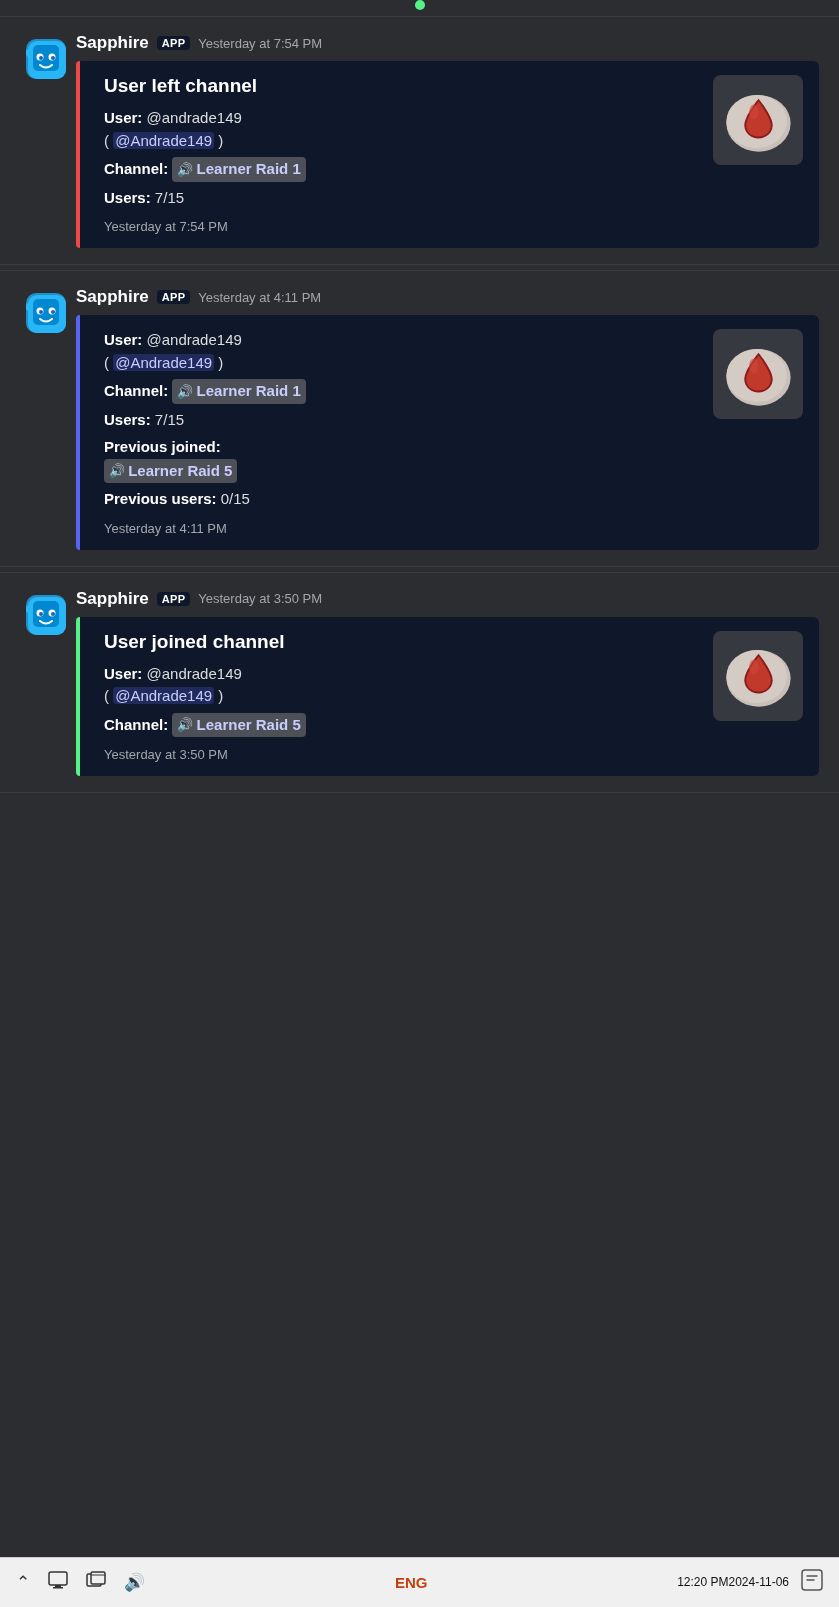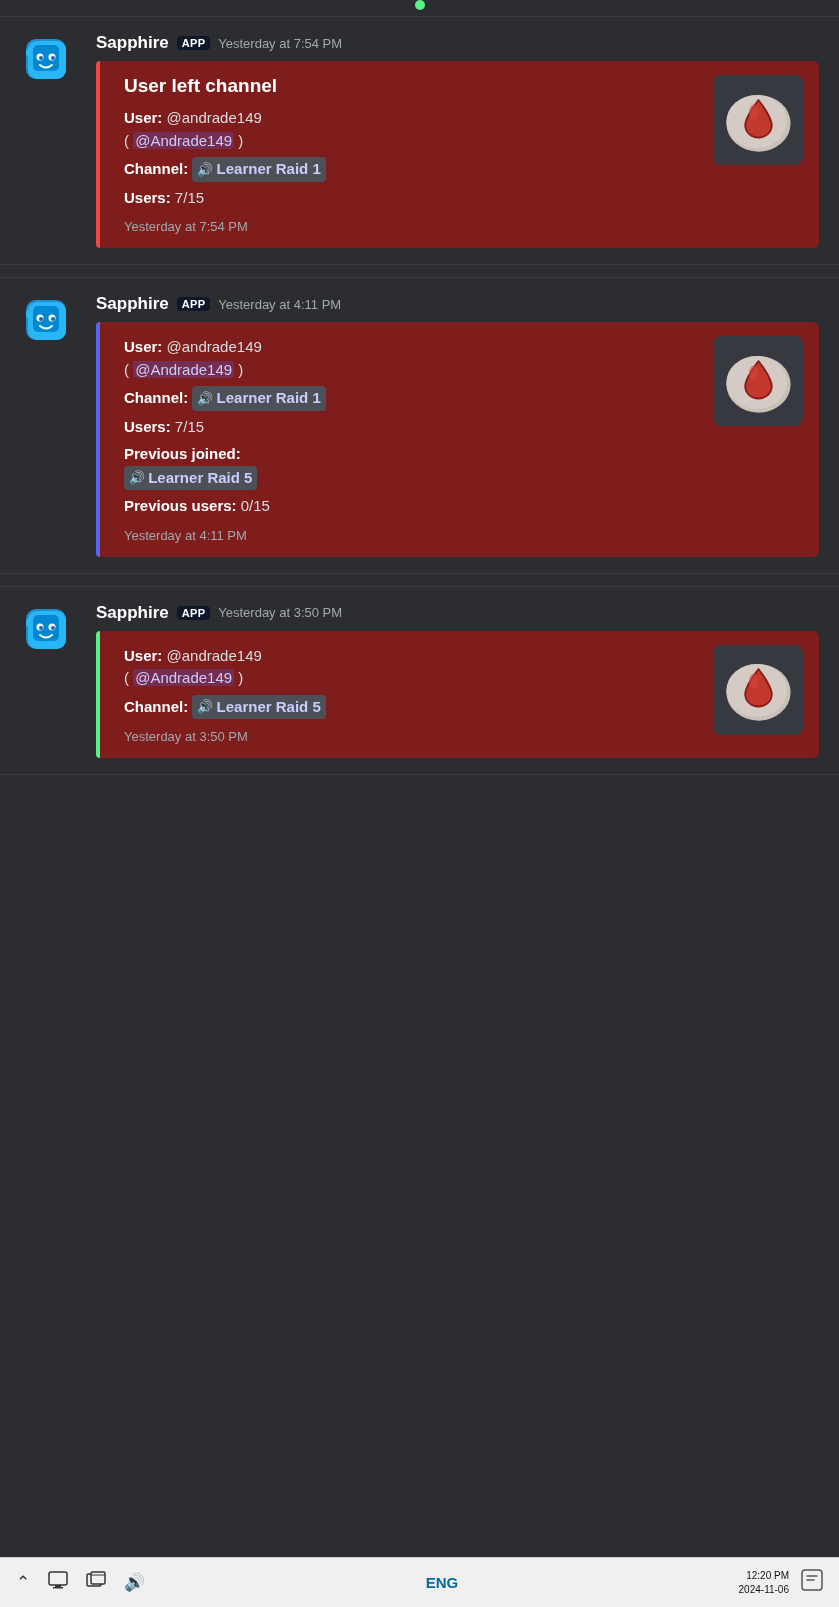--- a/index.html
+++ b/index.html
@@ -15,25 +15,25 @@
 
     .messages-container {
       flex: 1;
       padding: 10px 0;
       overflow: hidden;
     }
 
     .message-card {
       background: #2b2d31;
       padding: 16px 20px;
-      margin-bottom: 12px;
+      margin-bottom: 5px;
       border-top: 1px solid #3a3c40;
       border-bottom: 1px solid #3a3c40;
       display: flex;
-      gap: 24px;
+      gap: 4px;
       align-items: flex-start;
     }
 
     .avatar {
       width: 52px;
       height: 52px;
       flex-shrink: 0;
       border-radius: 50%;
       display: flex;
       align-items: center;
@@ -74,21 +74,21 @@
     }
 
     .timestamp {
       font-size: 13px;
       color: #a3a6aa;
     }
 
     .embed {
       display: flex;
       gap: 12px;
-      background: #7f1d1d;
+      background: #0f172a;
       border-radius: 6px;
       padding: 14px 16px;
       position: relative;
     }
 
     .embed-left-border {
       width: 4px;
       border-radius: 4px;
       flex-shrink: 0;
       position: absolute;
@@ -195,23 +195,23 @@
     }
 
     .taskbar-right {
       display: flex;
       align-items: center;
       gap: 12px;
     }
 
     .taskbar-time {
       display: flex;
-      flex-direction: column;
+      flex-direction: row;
       align-items: flex-end;
-      font-size: 10px;
+      font-size: 12px;
       color: #111;
       font-weight: 500;
       line-height: 1.4;
     }
 
     .taskbar-notif {
       font-size: 20px;
       color: #333;
     }
 
@@ -366,20 +366,21 @@
     <div class="message-body">
       <div class="message-header">
         <span class="sender-name">Sapphire</span>
         <span class="app-badge">APP</span>
         <span class="timestamp">Yesterday at 3:50 PM</span>
       </div>
 
       <div class="embed">
         <div class="embed-left-border" style="background:#57f287;"></div>
         <div class="embed-content">
+          <div class="embed-title">User joined channel</div>
           <div class="embed-field">
             <strong>User:</strong> @andrade149<br>( <span class="user-mention">@Andrade149</span> )
           </div>
           <div class="embed-field">
             <strong>Channel:</strong> <span class="channel-inline"><span class="speaker-icon">🔊</span> Learner Raid 5</span>
           </div>
           <div class="embed-timestamp">Yesterday at 3:50 PM</div>
         </div>
         <div class="embed-thumbnail">
           <svg class="rock-avatar" viewBox="0 0 90 90" xmlns="http://www.w3.org/2000/svg">
@@ -410,21 +411,21 @@
       <svg width="20" height="18" viewBox="0 0 20 18" fill="none" xmlns="http://www.w3.org/2000/svg">
         <rect x="1" y="3" width="14" height="12" rx="1.5" stroke="#333" stroke-width="1.5" fill="none"></rect>
         <rect x="5" y="1" width="14" height="12" rx="1.5" stroke="#333" stroke-width="1.5" fill="#f0f0f0"></rect>
         <line x1="5" y1="4" x2="19" y2="4" stroke="#333" stroke-width="1"></line>
       </svg>
     </span>
     <span class="taskbar-icon">🔊</span>
   </div>
 
   <div class="taskbar-center">
-    <span style="font-size:15px; font-weight:600; color:#0369a1;">ENG</span>
+    <span style="font-size:15px; font-weight:600; color:#c2410c;">ENG</span>
   </div>
 
   <div class="taskbar-right">
     <div class="taskbar-time">
       <span>12:20 PM</span>
       <span>2024-11-06</span>
     </div>
     <span class="taskbar-notif">
       <svg width="22" height="22" viewBox="0 0 22 22" fill="none" xmlns="http://www.w3.org/2000/svg">
         <rect x="1" y="1" width="20" height="20" rx="3" stroke="#555" stroke-width="1.5" fill="none"></rect>

